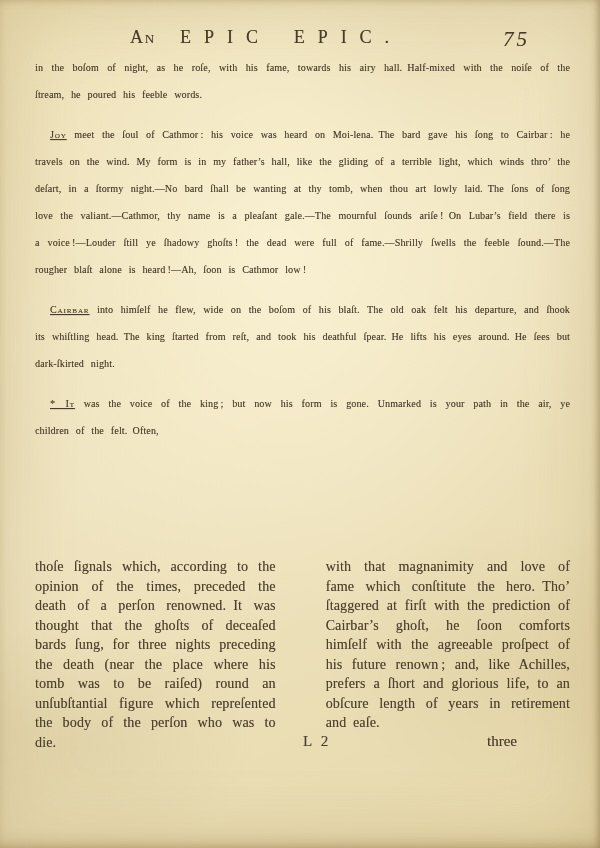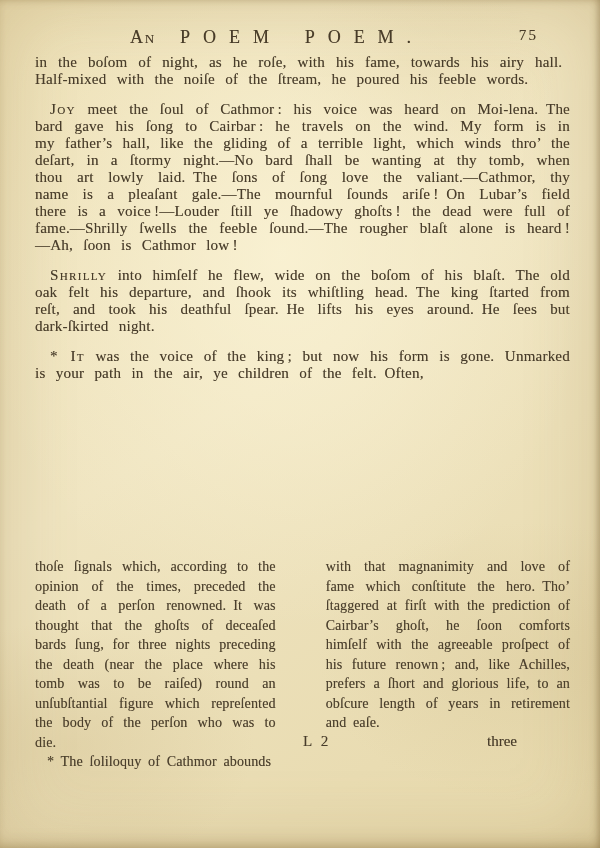--- a/index.html
+++ b/index.html
@@ -31,32 +31,32 @@
   .ink { text-shadow: 0.2px 0.3px 0.6px rgba(70,55,30,0.45); }
 
   
   .running-header {
     position:absolute; top:27px; left:35px; width:535px;
     display:flex; align-items:flex-start;
     font-size:18px; color:#453a29;
   }
   .header-article { margin-left:95px; font-variant:small-caps; letter-spacing:0.10em; }
   .header-title   { margin-left:24px; letter-spacing:0.72em; word-spacing:0.30em; }
-  .page-number    { margin-left:auto; margin-right:32px; font-size:15px; letter-spacing:0.14em; }
+  .page-number    { margin-left:auto; margin-right:40px; font-size:21px; letter-spacing:0.14em;font-style:italic; }
 
   
   .body-text {
     position:absolute; top:54px; left:35px; width:535px;
-    font-size:15px; line-height:17px;
+    font-size:10px; line-height:27px;
     text-align:justify;
     word-spacing:0.42em; letter-spacing:0.015em;
   }
   .body-text p { margin:0 0 13px 0; }
   .body-text p.indent { text-indent:15px; }
-  .lead { font-variant:small-caps; letter-spacing:0.09em; }
+  .lead { font-variant:small-caps; letter-spacing:0.09em;text-decoration:underline; }
 
   
   .footnotes {
     position:absolute; top:557px; left:35px; width:535px;
     display:flex; gap:13px;
     font-size:14px; line-height:19.5px;
     text-align:justify;
     word-spacing:0.22em; letter-spacing:0.01em;
     color:#4a3f2d;
   }
@@ -70,35 +70,34 @@
   .signature-mark { position:absolute; left:268px; letter-spacing:0.18em; }
   .catchword      { position:absolute; left:452px; }
 </style>
 </head>
 <body>
 
 <div class="page">
 
   <div class="running-header ink">
     <span class="header-article">An</span>
-    <span class="header-title">POEM POEM.</span>
+    <span class="header-title">EPIC EPIC.</span>
     <span class="page-number">75</span>
   </div>
 
   <div class="body-text ink">
     <p><span class="lead"></span><span>in the boſom of night, as he roſe, with his fame, towards his airy hall. Half-mixed with the noiſe of the ſtream, he poured his feeble words.</span></p>
     <p class="indent"><span class="lead">Joy</span><span> meet the ſoul of Cathmor : his voice was heard on Moi-lena. The bard gave his ſong to Cairbar : he travels on the wind. My form is in my father’s hall, like the gliding of a terrible light, which winds thro’ the deſart, in a ſtormy night.—No bard ſhall be wanting at thy tomb, when thou art lowly laid. The ſons of ſong love the valiant.—Cathmor, thy name is a pleaſant gale.—The mournful ſounds ariſe ! On Lubar’s field there is a voice !—Louder ſtill ye ſhadowy ghoſts ! the dead were full of fame.—Shrilly ſwells the feeble ſound.—The rougher blaſt alone is heard !—Ah, ſoon is Cathmor low !</span></p>
-    <p class="indent"><span class="lead">Shrilly</span><span> into himſelf he flew, wide on the boſom of his blaſt. The old oak felt his departure, and ſhook its whiſtling head. The king ſtarted from reſt, and took his deathful ſpear. He lifts his eyes around. He ſees but dark-ſkirted night.</span></p>
+    <p class="indent"><span class="lead">Cairbar</span><span> into himſelf he flew, wide on the boſom of his blaſt. The old oak felt his departure, and ſhook its whiſtling head. The king ſtarted from reſt, and took his deathful ſpear. He lifts his eyes around. He ſees but dark-ſkirted night.</span></p>
     <p class="indent"><span class="lead">* It</span><span> was the voice of the king ; but now his form is gone. Unmarked is your path in the air, ye children of the felt. Often,</span></p>
   </div>
 
   <div class="footnotes ink">
     <div class="footnote-col-left">
       <p>thoſe ſignals which, according to the opinion of the times, preceded the death of a perſon renowned. It was thought that the ghoſts of deceaſed bards ſung, for three nights preceding the death (near the place where his tomb was to be raiſed) round an unſubſtantial figure which repreſented the body of the perſon who was to die.</p>
-      <p class="footnote-start">* The ſoliloquy of Cathmor abounds</p>
     </div>
     <div class="footnote-col-right">
       <p>with that magnanimity and love of fame which conſtitute the hero. Tho’ ſtaggered at firſt with the prediction of Cairbar’s ghoſt, he ſoon comforts himſelf with the agreeable proſpect of his future renown ; and, like Achilles, prefers a ſhort and glorious life, to an obſcure length of years in retirement and eaſe.</p>
     </div>
   </div>
 
   <div class="page-footer ink">
     <span class="signature-mark">L 2</span>
     <span class="catchword">three</span>
   </div>

